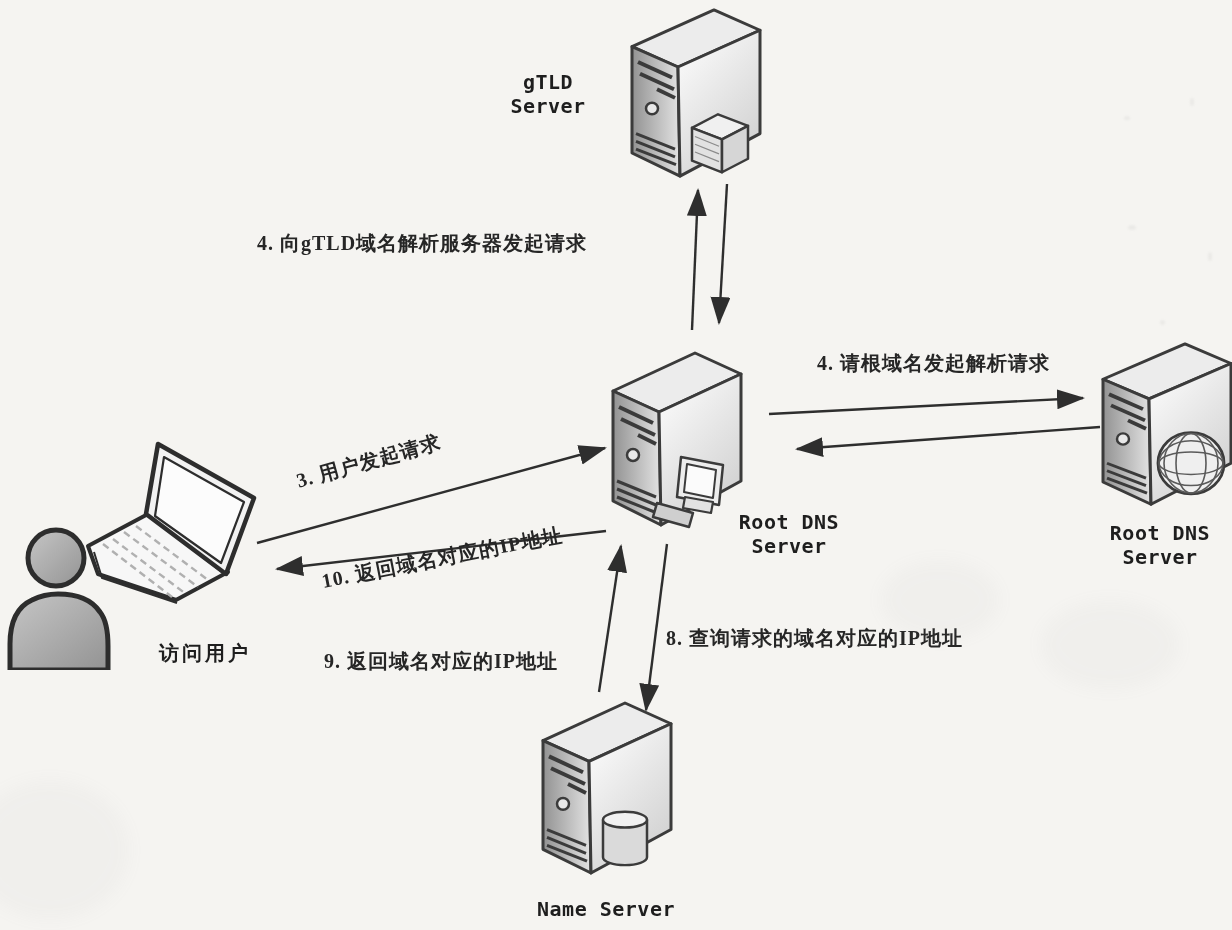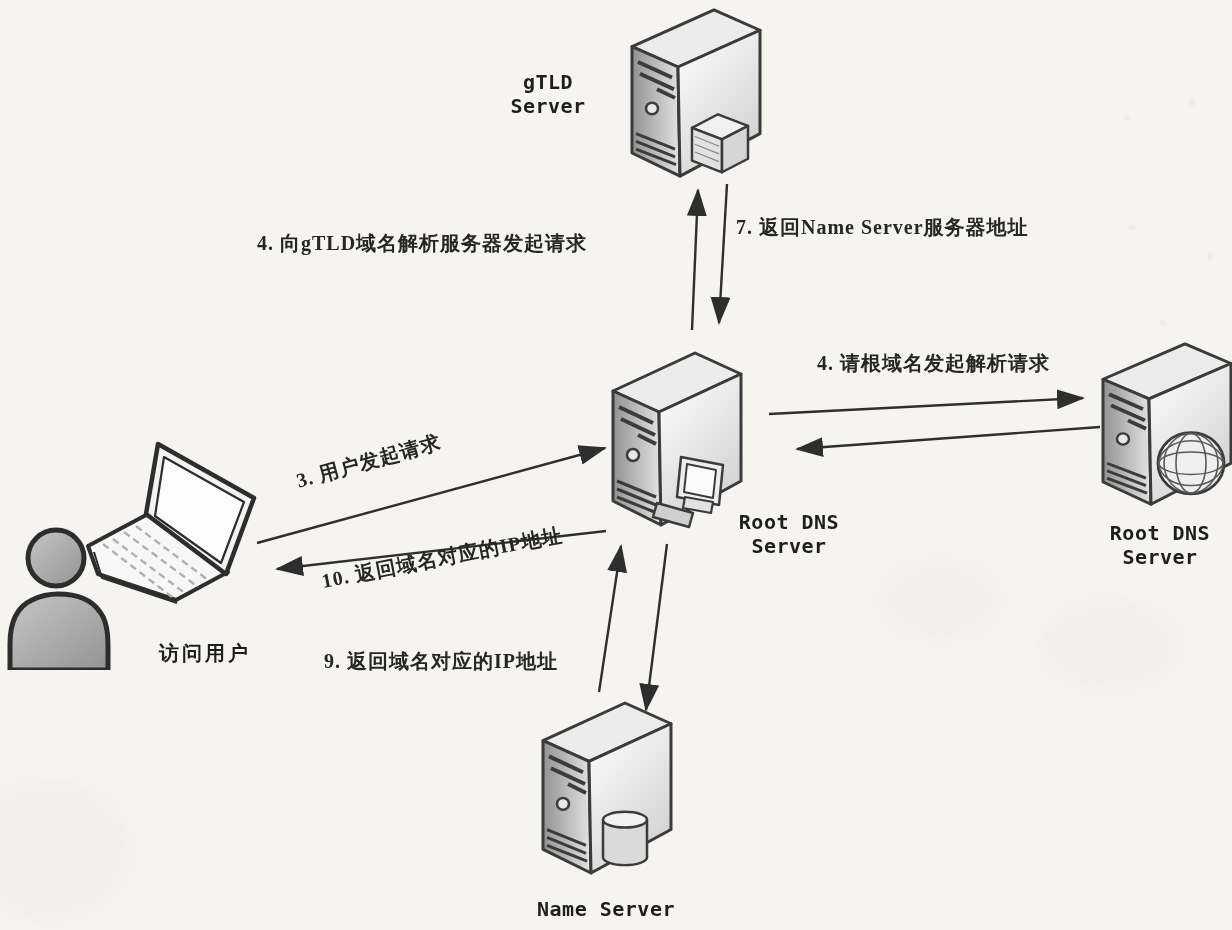--- a/index.html
+++ b/index.html
@@ -188,21 +188,21 @@
   <div class="node-label" style="left:725px;top:510px;width:128px;">Root DNS
 Server</div>
   <div class="node-label" style="left:1103px;top:521px;width:114px;">Root DNS
 Server</div>
   <div class="node-label" style="left:536px;top:897px;width:140px;">Name Server</div>
   <div class="user-label" style="left:150px;top:640px;width:110px;">访问用户</div>
 
   <div class="cjk-label rot" style="left:297px;top:468px;transform:rotate(-15.5deg);">3. 用户发起请求</div>
   <div class="cjk-label" style="left:806px;top:350px;margin-left:11px;">4. 请根域名发起解析请求</div>
   <div class="cjk-label" style="left:257px;top:230px;">4. 向gTLD域名解析服务器发起请求</div>
-  <div class="cjk-label" style="left:736px;top:214px;">7. 返回Name Server服务器地址</div>
+  <div class="cjk-label" style="left:666px;top:625px;">8. 查询请求的域名对应的IP地址</div>
   <div class="cjk-label" style="left:324px;top:648px;">9. 返回域名对应的IP地址</div>
   <div class="cjk-label rot" style="left:322px;top:568px;transform:rotate(-11deg);">10. 返回域名对应的IP地址</div>
 
   <div class="speck" style="left:1190px;top:98px;width:4px;height:8px;"></div>
   <div class="speck" style="left:1124px;top:116px;width:6px;height:4px;"></div>
   <div class="speck" style="left:1128px;top:225px;width:8px;height:5px;"></div>
   <div class="speck" style="left:1208px;top:252px;width:4px;height:9px;"></div>
   <div class="speck" style="left:1160px;top:320px;width:5px;height:5px;"></div>
   <div class="smudge" style="left:880px;top:560px;width:120px;height:80px;"></div>
   <div class="smudge" style="left:-30px;top:780px;width:160px;height:140px;"></div>

